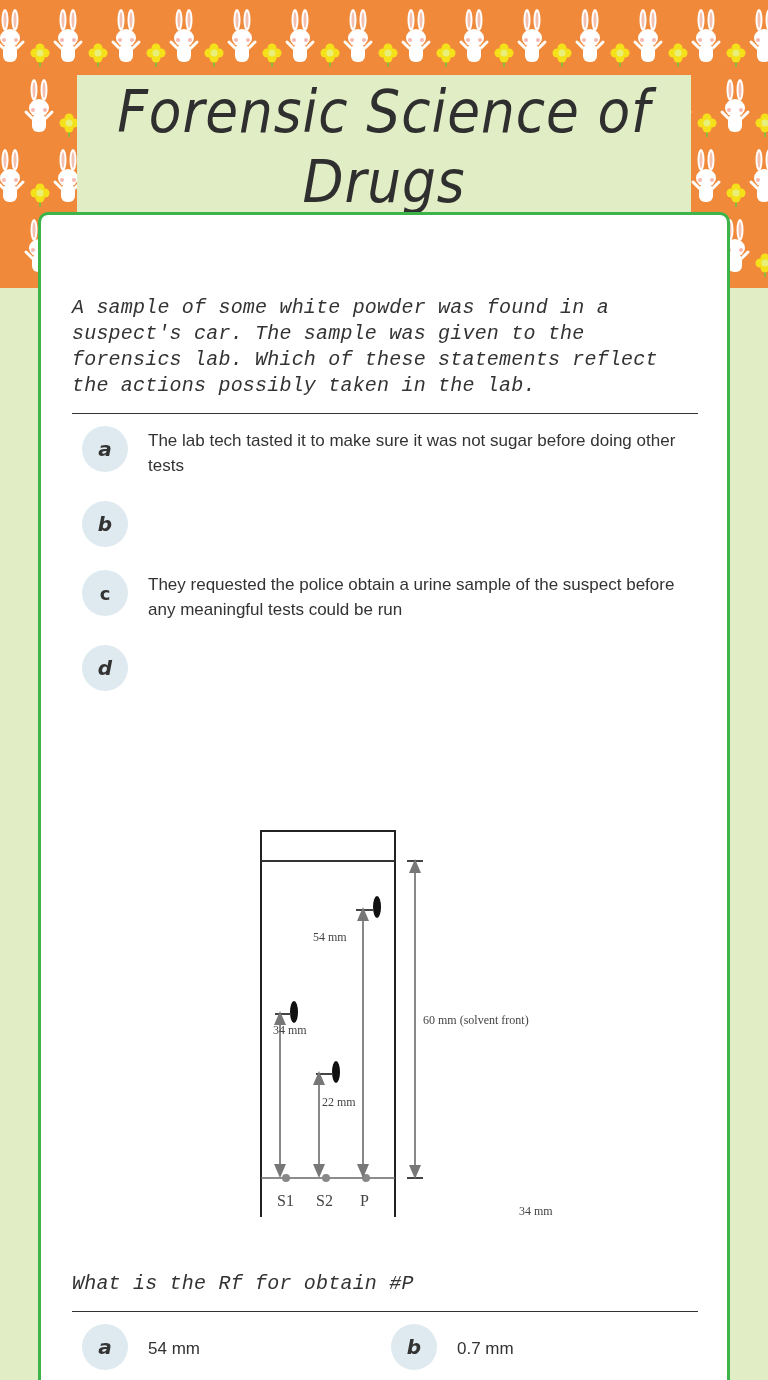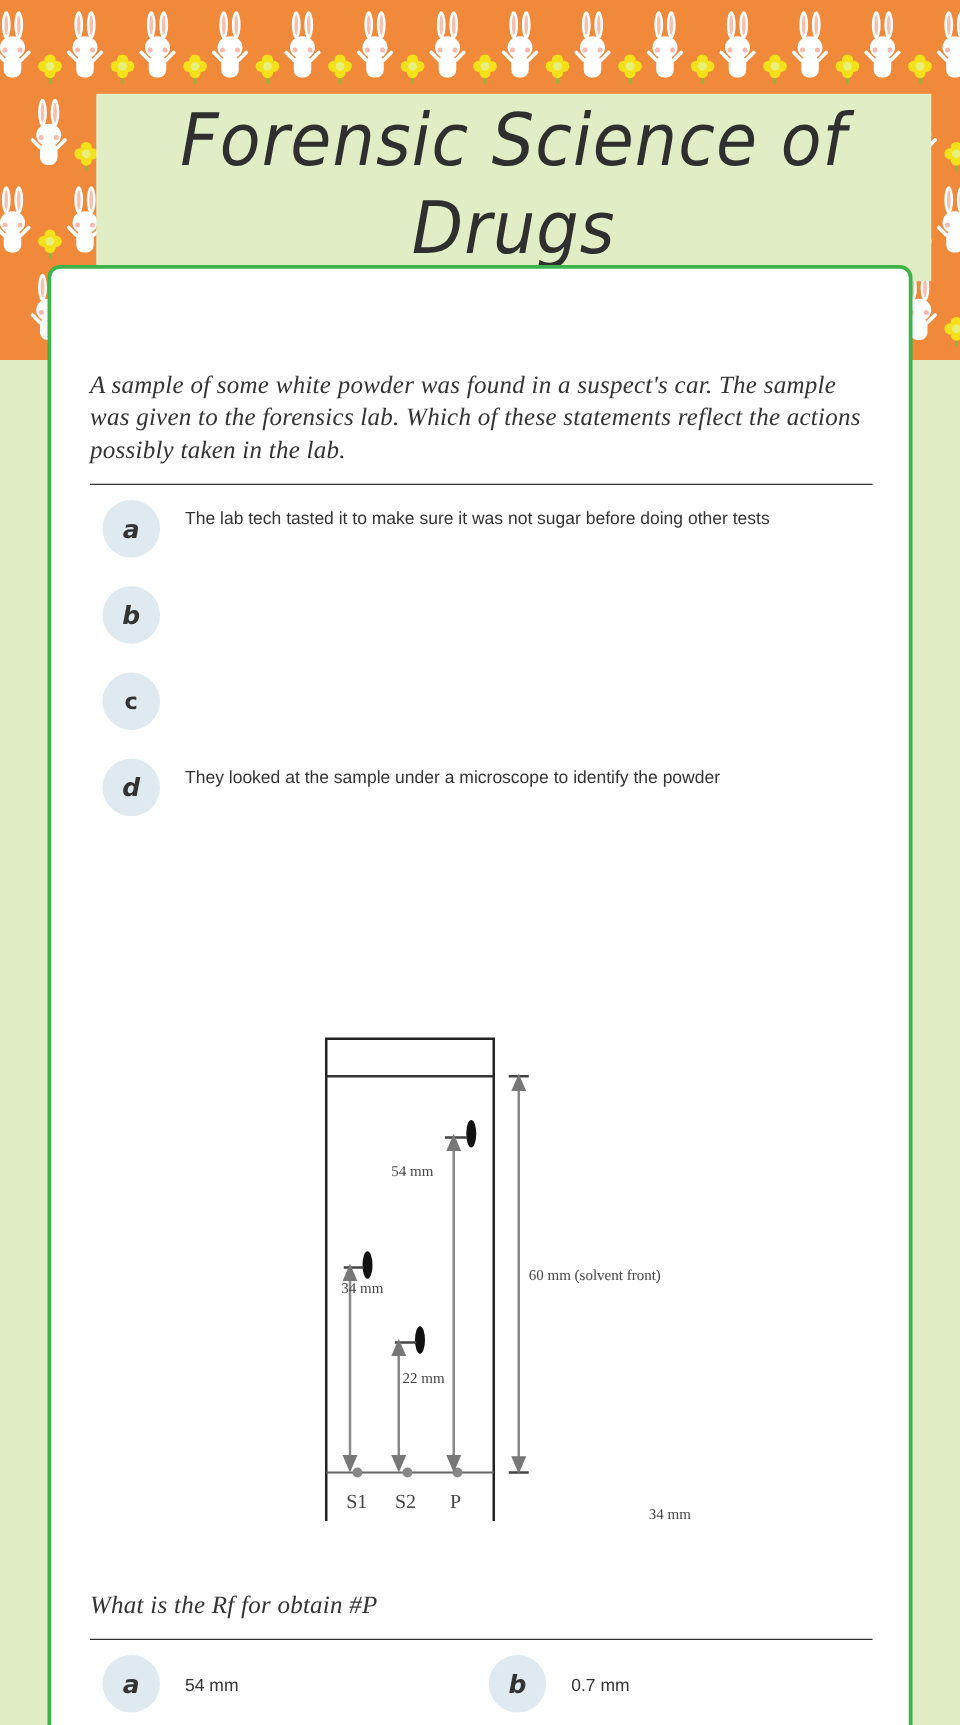--- a/index.html
+++ b/index.html
@@ -10,21 +10,21 @@
       font-family: "Liberation Sans", sans-serif;
       color: #333;
     }
     .banner {
       position: absolute; left: 0; top: 0; width: 768px; height: 288px;
       background-color: #f0893a;
       overflow: hidden;
     }
     .banner svg { display: block; }
     .title-box {
-      position: absolute; left: 77px; top: 75px; width: 668px; height: 150px;
+      position: absolute; left: 77px; top: 75px; width: 614px; height: 150px;
       background: #e1edc4;
       text-align: center;
       padding-top: 2px;
     }
     .title-box h1 {
       font-family: "DejaVu Sans", sans-serif;
       font-style: italic;
       font-weight: normal;
       font-size: 58px;
       line-height: 70px;
@@ -35,21 +35,21 @@
     .card {
       position: absolute; left: 38px; top: 212px; width: 692px; height: 1200px;
       background: #fff;
       border: 3px solid #3cb44a;
       border-radius: 10px;
     }
     .question {
       position: absolute; left: 31px; width: 630px;
     }
     .q-text {
-      font-family: Liberation Serif, serif;
+      font-family: Liberation Mono, monospace;
       font-style: italic;
       font-size: 20px;
       line-height: 26px;
       color: #333;
       letter-spacing: 0.2px;
       transform-origin: left top;
     }
     .q-rule {
       height: 1px; background: #333; margin-top: 14px; width: 626px;
     }
@@ -68,21 +68,21 @@
       margin-top: -2px;
       font-family: "DejaVu Sans", sans-serif;
       font-weight: bold;
       font-style: italic;
       font-size: 20px;
       color: #333;
     }
     .choice-text {
       margin-left: 20px;
       font-family: "Liberation Sans", sans-serif;
-      font-size: 14px;
+      font-size: 17px;
       line-height: 25px;
       color: #333;
       width: 540px;
     }
     .figure {
       position: absolute; left: 215px; top: 612px; width: 320px; height: 390px;
       overflow: hidden;
     }
     .figure svg text {
       font-family: "Liberation Serif", serif;
@@ -1794,24 +1794,24 @@
     <div class="choices">
       <div class="choice">
         <span class="badge">a</span>
         <span class="choice-text">The lab tech tasted it to make sure it was not sugar before doing other tests</span>
       </div>
       <div class="choice">
         <span class="badge">b</span>
       </div>
       <div class="choice">
         <span class="badge" style="font-style:normal;font-size:18px;">c</span>
+        <span class="choice-text">They requested the police obtain a urine sample of the suspect before any meaningful tests could be run</span>
       </div>
       <div class="choice">
         <span class="badge">d</span>
-        <span class="choice-text">They looked at the sample under a microscope to identify the powder</span>
       </div>
     </div>
   </div>
 
   <div class="figure">
     <svg width="320" height="390" viewBox="0 0 320 390">
       <defs>
         <marker id="arr" markerWidth="8" markerHeight="8" refX="4" refY="4" orient="auto-start-reverse">
           <path d="M0,1 L7,4 L0,7 Z" fill="#777"></path>
         </marker>

